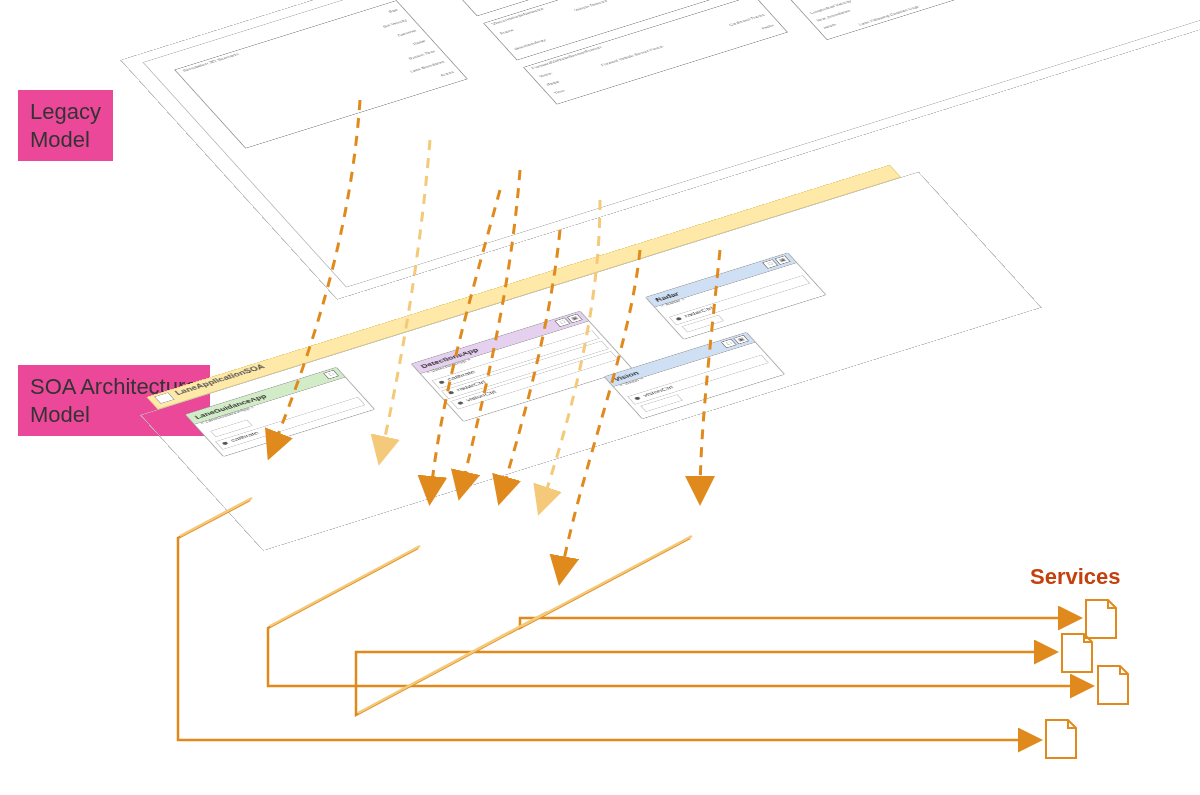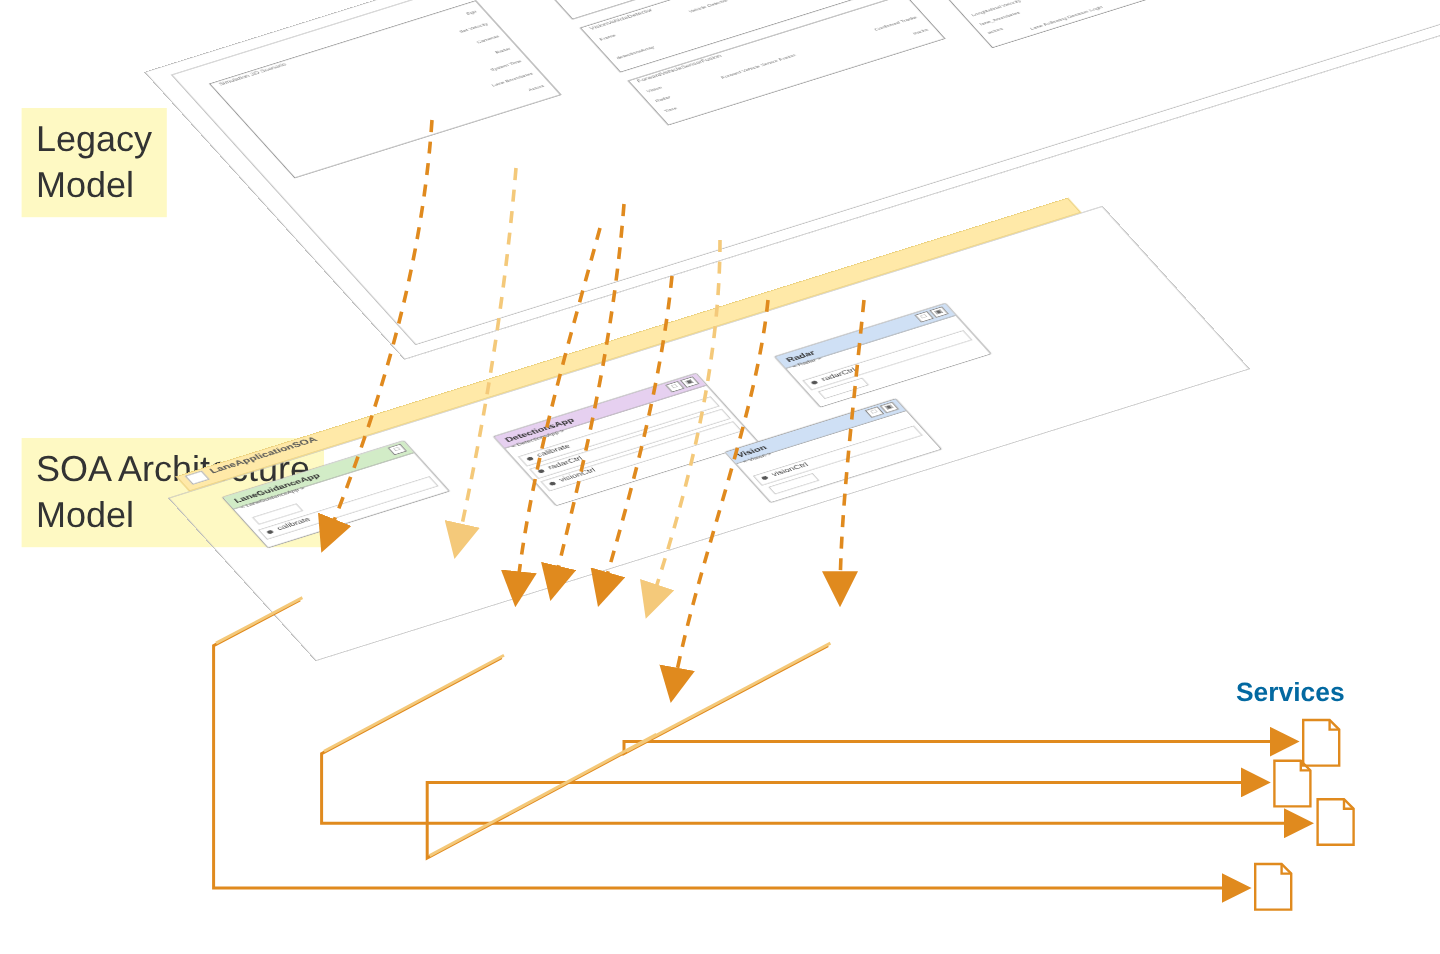--- a/index.html
+++ b/index.html
@@ -1,18 +1,18 @@
 <!DOCTYPE html>
 <html><head>
 <meta charset="utf-8">
 <style>
   html,body{margin:0;padding:0;width:1200px;height:795px;background:#fff;font-family:Arial,Helvetica,sans-serif;overflow:hidden}
   .stage{position:relative;width:1200px;height:795px}
-  .label-box{position:absolute;background:#fef9c3;padding:8px 12px;font-size:30px;line-height:1.25;color:#333}
-  .services-label{position:absolute;font-weight:700;font-size:22px;color:#0369a1}
+  .label-box{position:absolute;background:#ec4899;padding:8px 12px;font-size:22px;line-height:1.25;color:#333}
+  .services-label{position:absolute;font-weight:700;font-size:22px;color:#c2410c}
   
   .iso{position:absolute;transform-origin:top left}
   .plane{position:absolute;border:1px solid #bbb;background:rgba(255,255,255,0);}
   .blk{position:absolute;border:1px solid #999;background:#fff}
   .blk .ttl{font-size:6px;color:#777;position:absolute;top:2px;left:6px;white-space:nowrap}
   .port{font-size:5px;color:#777;position:absolute;white-space:nowrap}
   
   .soa-band{position:absolute;background:#ffe9a8;border:1px solid #e9cf7b}
   .soa-band .ttl{font-size:10px;font-weight:600;color:#555;position:absolute;left:28px;top:2px}
   .soa-band .ic{position:absolute;left:6px;top:2px;width:14px;height:12px;border:1px solid #aaa;background:#fff}

